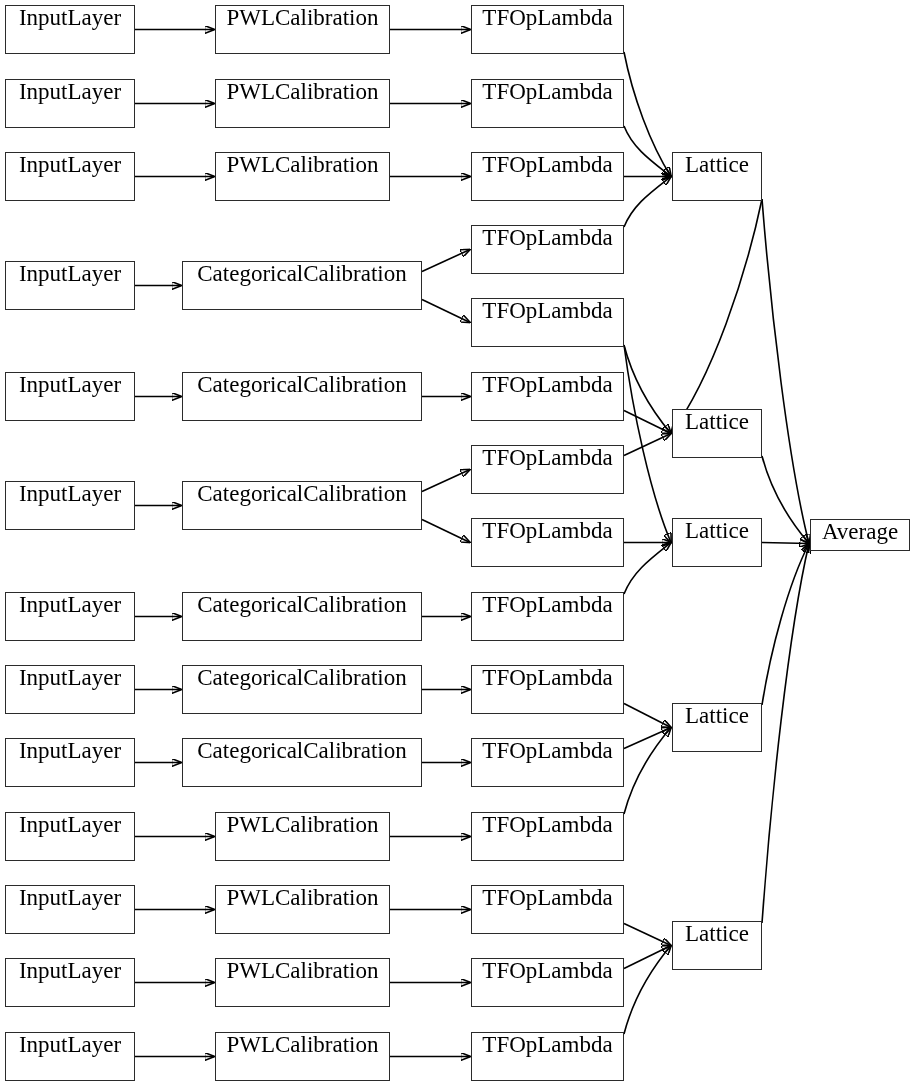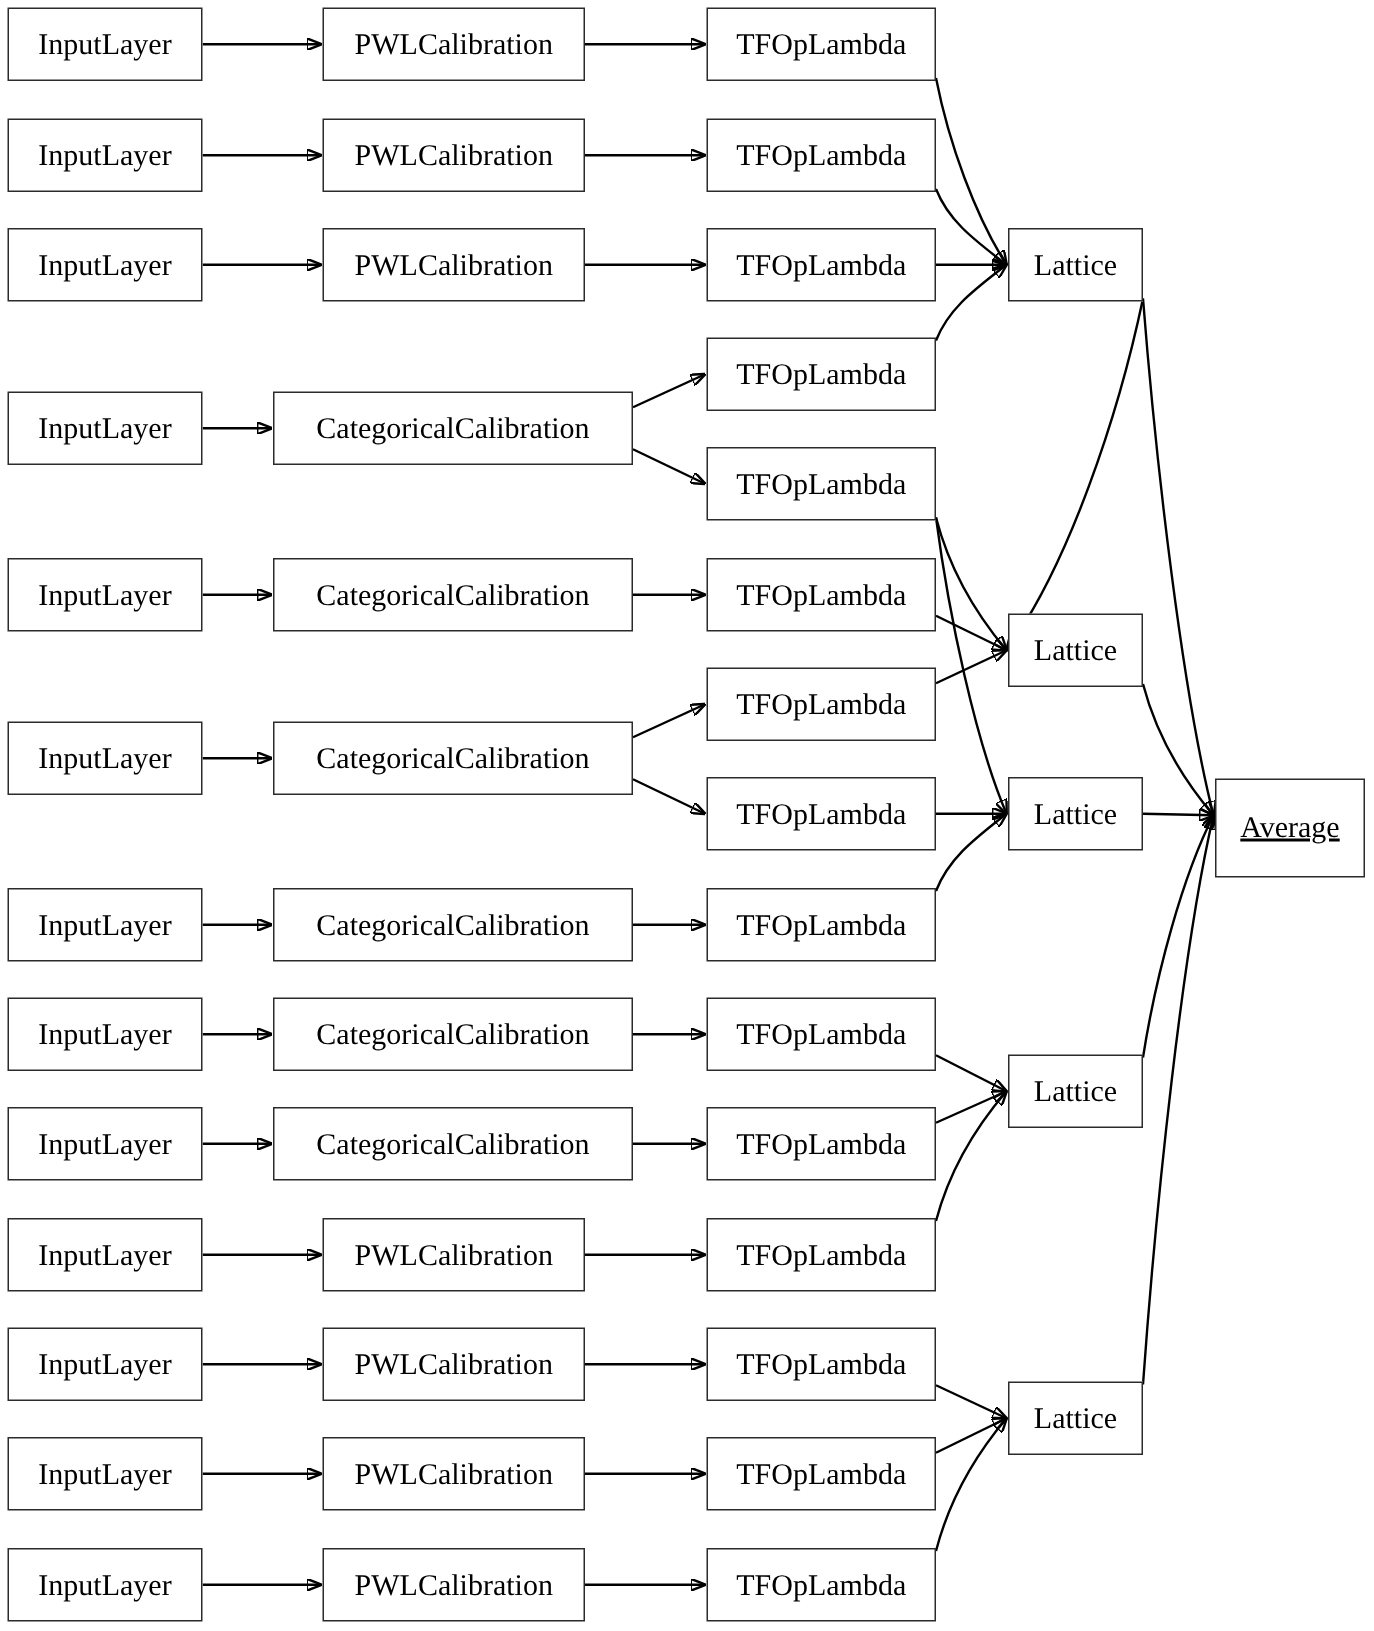--- a/index.html
+++ b/index.html
@@ -9,24 +9,23 @@
     background:#ffffff;
     font-family:"Liberation Serif","DejaVu Serif",serif;
     overflow:hidden;
   }
   .node{
     position:absolute;
     box-sizing:border-box;
     border:1px solid #2b2b2b;
     background:#ffffff;
     display:flex;
-    align-items:center;
     justify-content:center;
     color:#000000;
-    font-size:20px;
+    font-size:23px;
     line-height:1;
     white-space:nowrap;
     z-index:2;
   }
   .node span{pointer-events:none;}
   svg#edges{
     position:absolute;
     left:0;top:0;
     width:916px;height:1087px;
     z-index:1;
@@ -228,17 +227,17 @@
       </div>
       <div class="node" style="left: 672px; top: 518px; width: 90px; height: 49px;">
         <span>Lattice</span>
       </div>
       <div class="node" style="left: 672px; top: 703px; width: 90px; height: 49px;">
         <span>Lattice</span>
       </div>
       <div class="node" style="left: 672px; top: 921px; width: 90px; height: 49px;">
         <span>Lattice</span>
       </div>
-      <div class="node" style="left: 810px; top: 519px; width: 100px; height: 66px; text-decoration: underline;">
+      <div class="node" style="left: 810px; top: 519px; width: 100px; height: 32px;">
         <span>Average</span>
       </div>
     </div>
 </div>
 
 </body></html>

